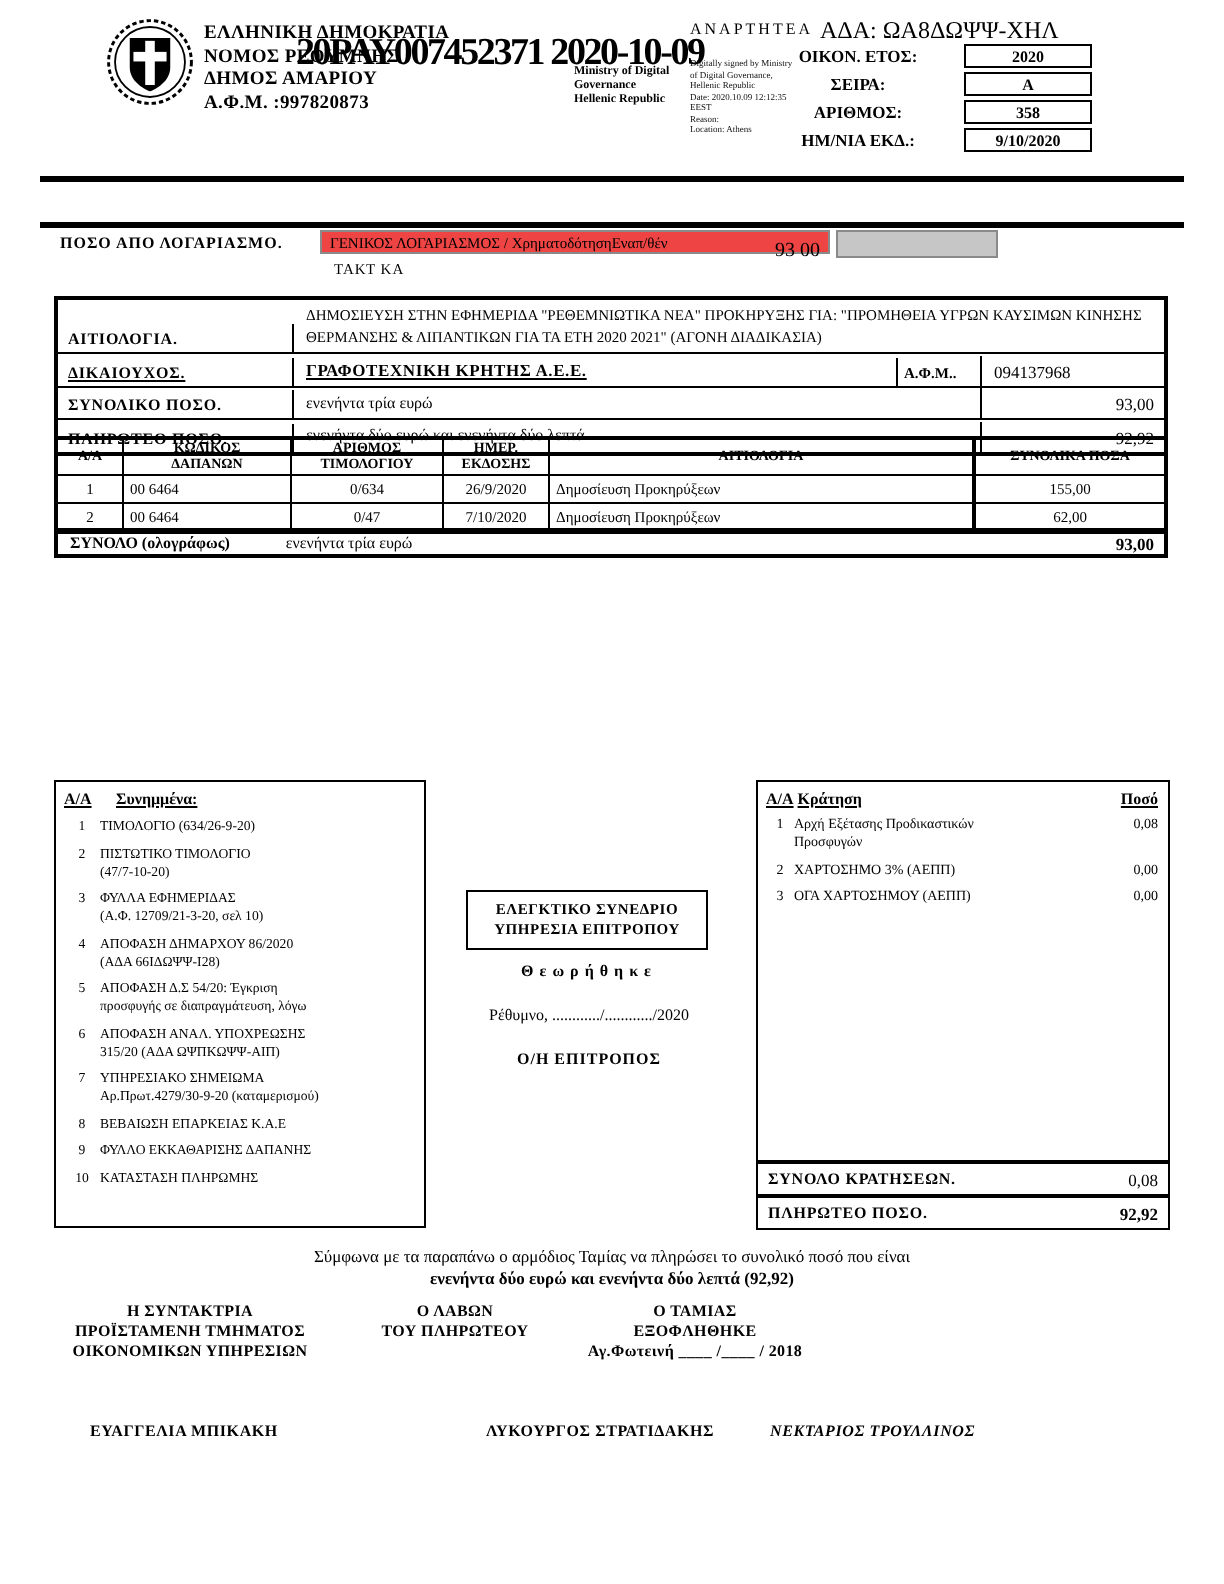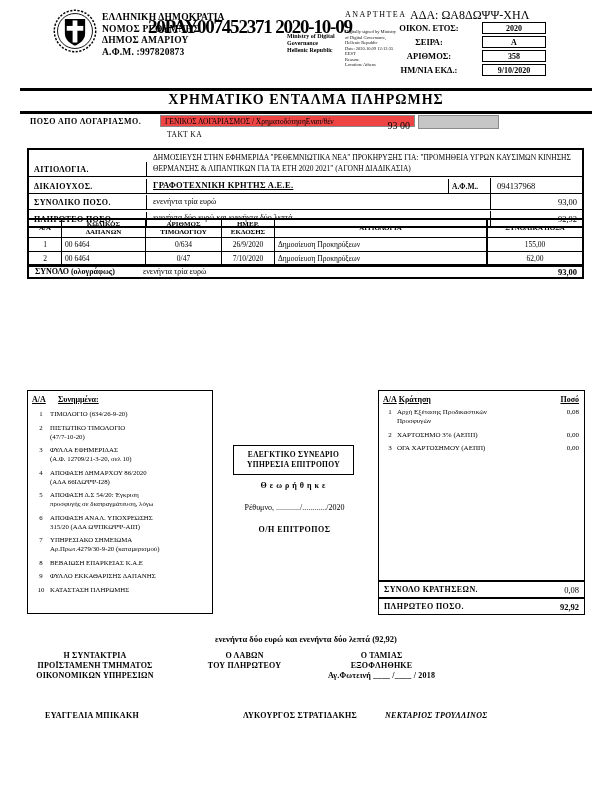--- a/index.html
+++ b/index.html
@@ -1,20 +1,20 @@
 <!DOCTYPE html>
 <html><head>
 <meta charset="utf-8">
 <style>
   html,body{margin:0;padding:0;background:#fff;}
   .page{position:relative;width:612px;height:792px;background:#fff;overflow:hidden;
         font-family:"Liberation Serif","DejaVu Serif",serif;color:#000;}
   .abs{position:absolute;}
   .pre{white-space:pre-line;}
-  .u{}
+  .u{text-decoration:underline;}
   .ctr{text-align:center;}
   .rt{text-align:right;}
 
   
   .emblem{left:52px;top:8px;width:46px;height:46px;}
   .org{left:102px;top:12px;font-size:9.5px;line-height:11.5px;font-weight:bold;letter-spacing:.2px;}
   .stamp-big{left:148px;top:16px;font-size:19px;font-weight:bold;letter-spacing:-1.2px;white-space:nowrap;}
   .stamp-auth{left:287px;top:33px;font-size:6px;line-height:7px;font-weight:bold;}
   .stamp-det{left:345px;top:29px;font-size:4.5px;line-height:5.5px;color:#111;}
   .anartitea{left:345px;top:10px;font-size:8px;letter-spacing:1.5px;}
@@ -92,21 +92,21 @@
 
   .totrow{left:378px;width:207px;height:17px;border:1.5px solid #000;box-sizing:border-box;
           display:flex;align-items:center;justify-content:space-between;padding:0 5px;}
   .totrow .lab{font-size:8px;font-weight:bold;letter-spacing:.4px;}
   .totrow .amt{font-size:8.5px;}
   .totrow.payable .amt{font-weight:bold;}
 
   
   .instr1{left:0;top:623px;width:612px;text-align:center;font-size:8.5px;}
   .instr2{left:0;top:634px;width:612px;text-align:center;font-size:8.5px;font-weight:bold;}
-  .sigrow{left:20px;top:651px;width:572px;display:flex;gap:17px;}
+  .sigrow{left:20px;top:651px;width:572px;display:flex;}
   .sigcol{text-align:center;font-size:8px;font-weight:bold;line-height:10px;letter-spacing:.2px;}
   .sigc1{width:150px;} .sigc2{width:115px;} .sigc3{width:125px;} .sigc4{width:182px;}
   .signame{top:711px;font-size:8px;font-weight:bold;letter-spacing:.3px;}
 </style>
 </head>
 <body>
 
 <div class="page">
 
   <svg class="abs emblem" viewBox="0 0 50 50">
@@ -152,21 +152,20 @@
       <div class="lbl">ΑΡΙΘΜΟΣ:</div>
       <div class="val">358</div>
     </div>
     <div class="inforow">
       <div class="lbl">ΗΜ/ΝΙΑ ΕΚΔ.:</div>
       <div class="val">9/10/2020</div>
     </div>
   </div>
 
   <div class="abs rule" style="top:88px;"></div>
-  <div class="abs title">ΧΡΗΜΑΤΙΚΟ ΕΝΤΑΛΜΑ ΠΛΗΡΩΜΗΣ</div>
   <div class="abs rule" style="top:111px;"></div>
 
   <div class="abs acc-label">ΠΟΣΟ ΑΠΟ ΛΟΓΑΡΙΑΣΜΟ.</div>
   <div class="abs acc-bar">
     <span>ΓΕΝΙΚΟΣ ΛΟΓΑΡΙΑΣΜΟΣ / Χρηματοδότηση</span>
     <span class="right">Εναπ/θέν</span>
   </div>
   <div class="abs acc-bar2"></div>
   <div class="abs acc-row-label">ΤΑΚΤ ΚΑ</div>
   <div class="abs acc-row-value">93 00</div>
@@ -310,20 +309,21 @@
 
   <div class="abs totrow" style="top:581px;">
     <span class="lab">ΣΥΝΟΛΟ ΚΡΑΤΗΣΕΩΝ.</span>
     <span class="amt">0,08</span>
   </div>
   <div class="abs totrow payable" style="top:598px;">
     <span class="lab">ΠΛΗΡΩΤΕΟ ΠΟΣΟ.</span>
     <span class="amt">92,92</span>
   </div>
 
+  <div class="abs instr1">Σύμφωνα με τα παραπάνω ο αρμόδιος Ταμίας να πληρώσει το συνολικό ποσό που είναι</div>
   <div class="abs instr2">ενενήντα δύο ευρώ και ενενήντα δύο λεπτά (92,92)</div>
 
   <div class="abs sigrow">
     <div class="sigcol sigc1 pre">Η ΣΥΝΤΑΚΤΡΙΑ
 ΠΡΟΪΣΤΑΜΕΝΗ ΤΜΗΜΑΤΟΣ
 ΟΙΚΟΝΟΜΙΚΩΝ ΥΠΗΡΕΣΙΩΝ</div>
     <div class="sigcol sigc2 pre">Ο ΛΑΒΩΝ
 ΤΟΥ ΠΛΗΡΩΤΕΟΥ</div>
     <div class="sigcol sigc3 pre">Ο ΤΑΜΙΑΣ
 ΕΞΟΦΛΗΘΗΚΕ

